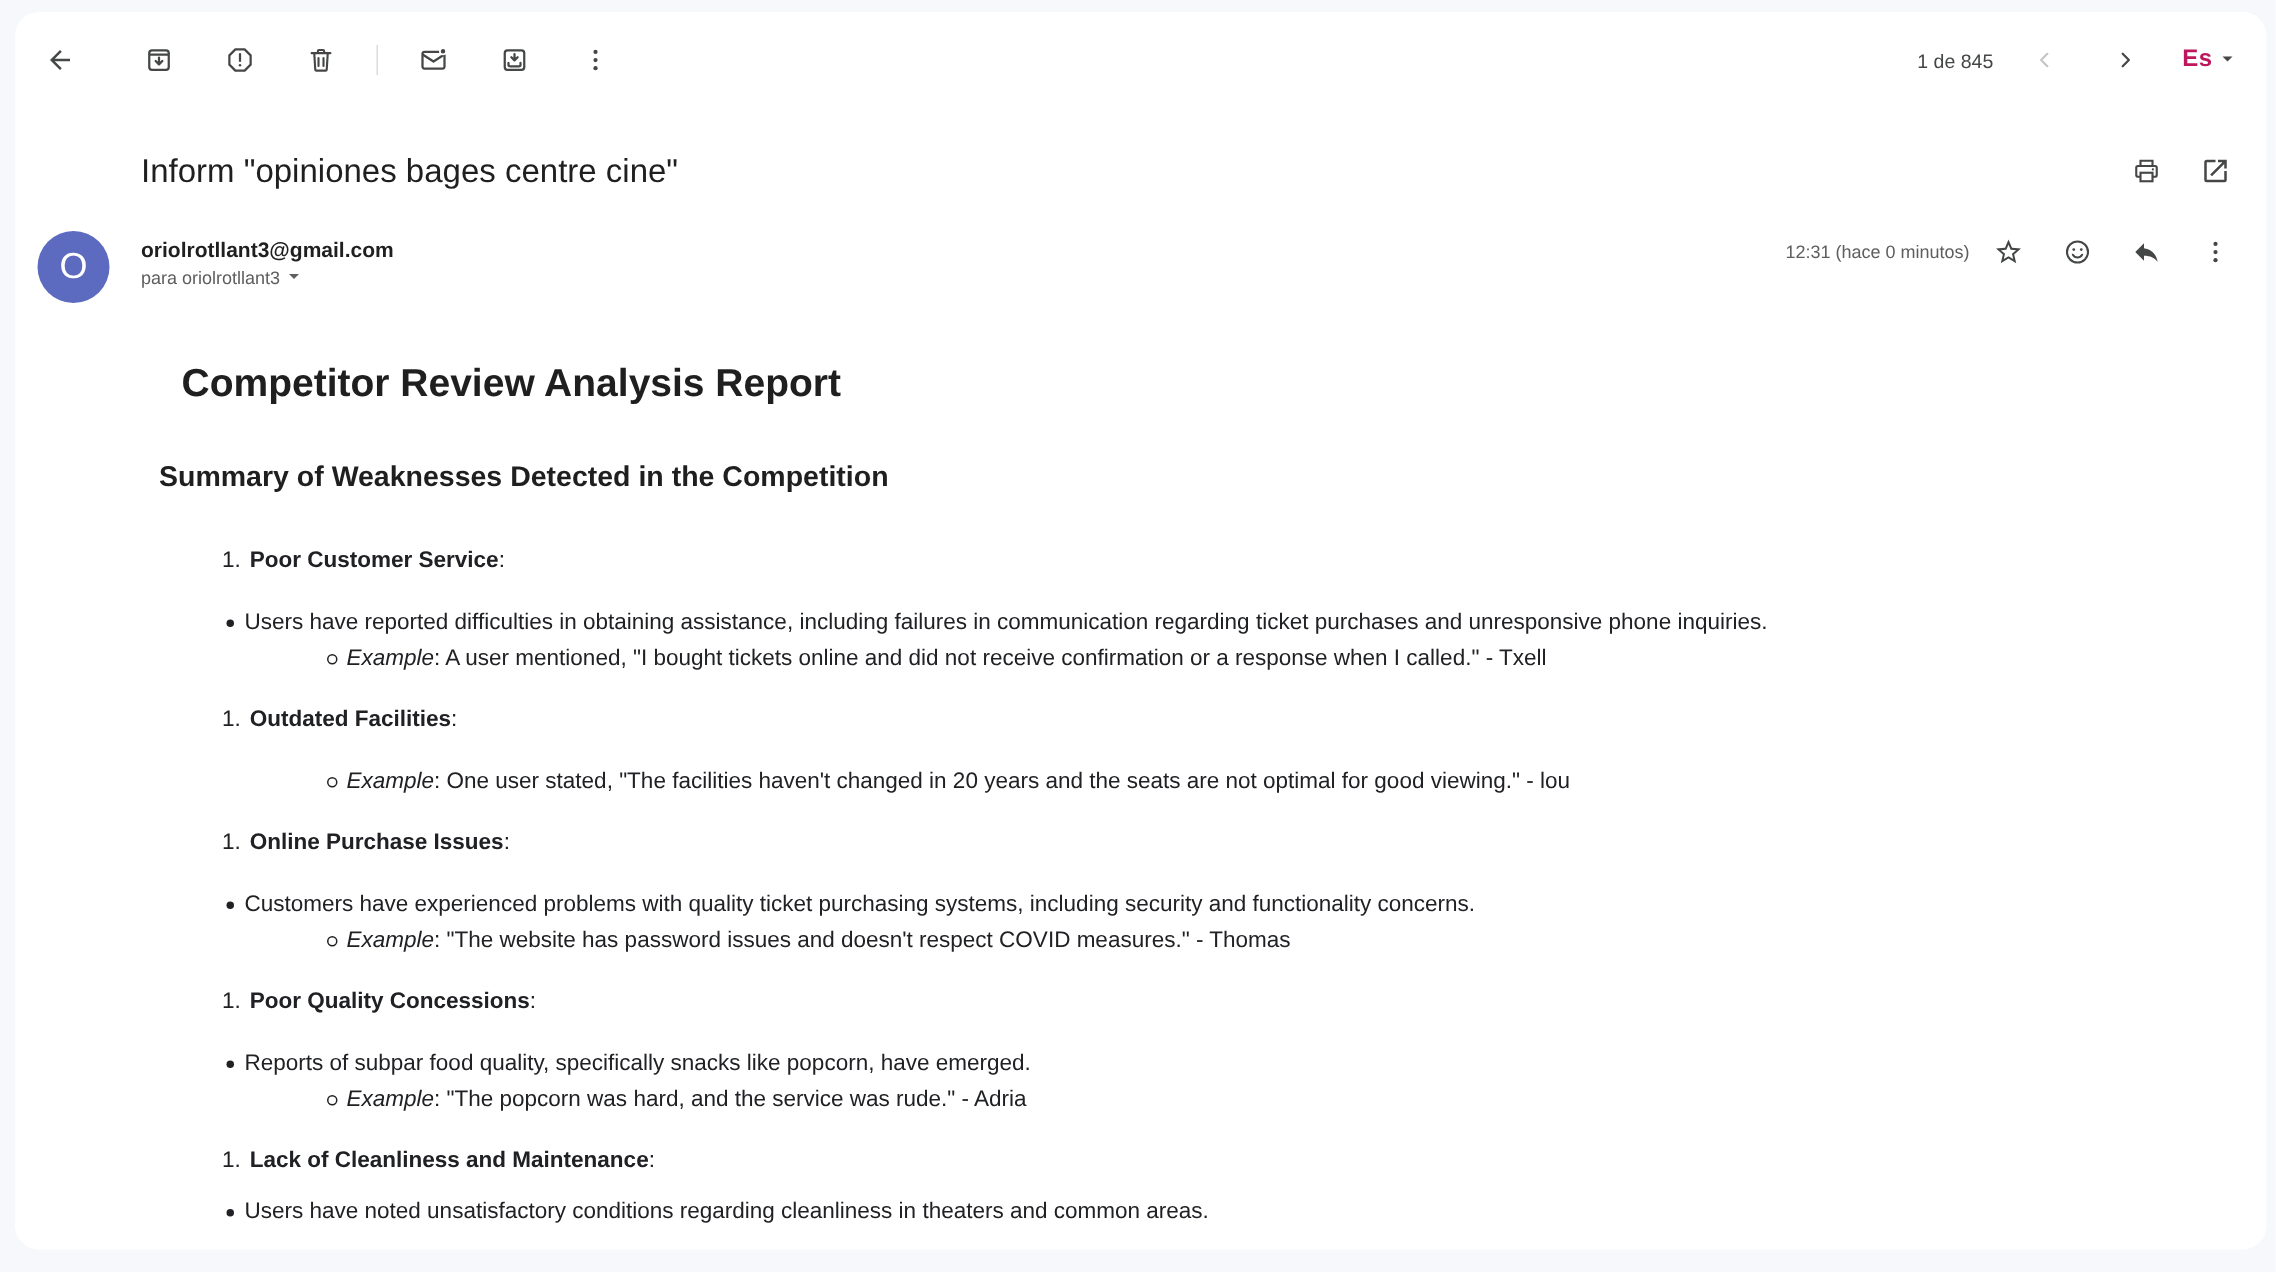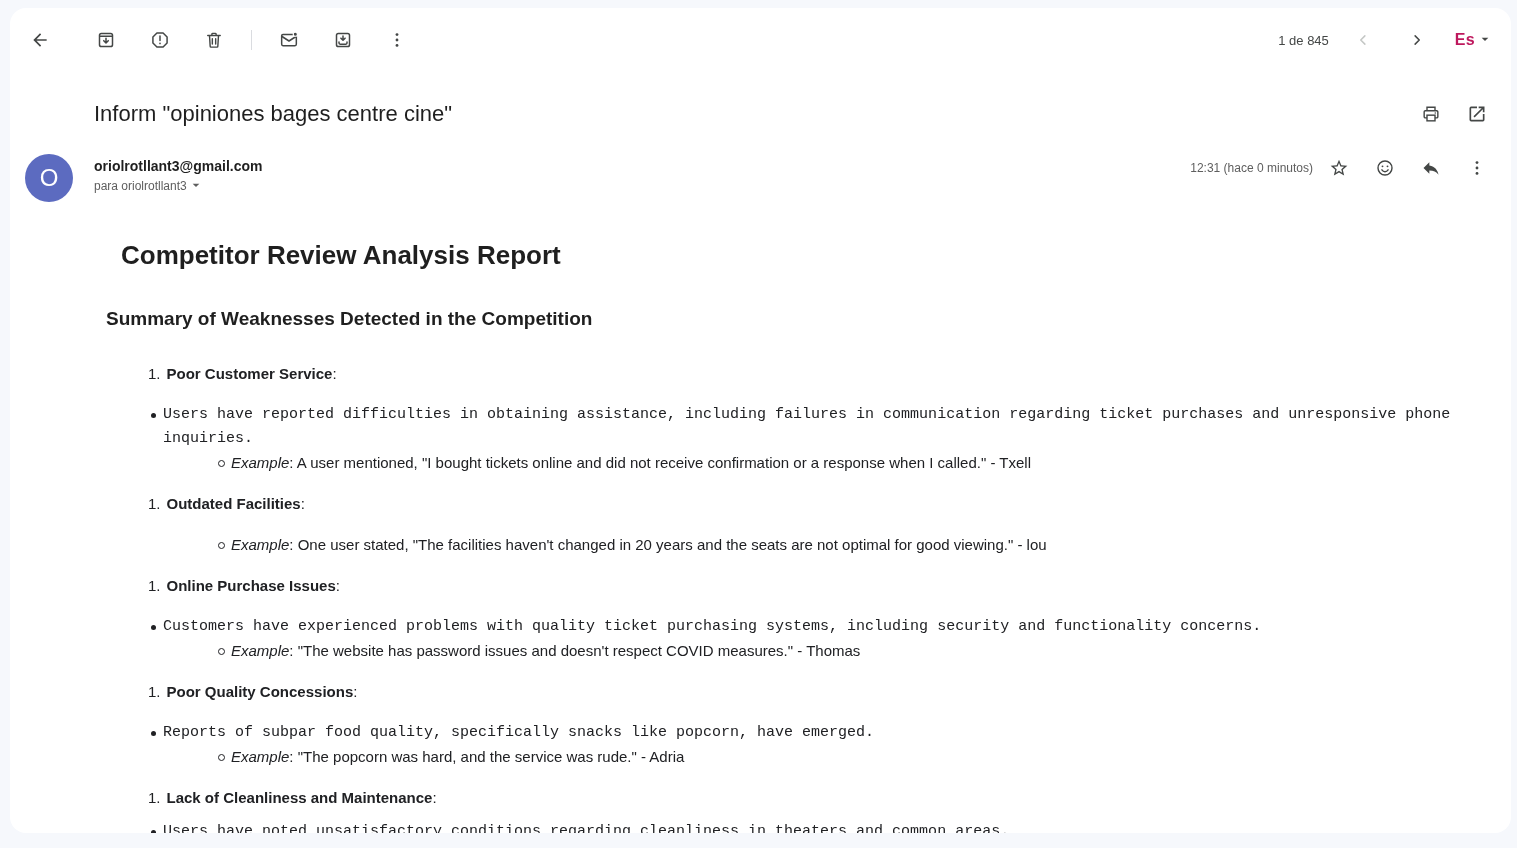--- a/index.html
+++ b/index.html
@@ -61,21 +61,21 @@
   .timestamp { font-size:12px; color:#5e5e5e; white-space:nowrap; }
   .sender-right .icon-btn { margin-left:6px; }
   
   .email-body { padding:36px 40px 0 84px; color:#202124; }
   .report-title { font-size:26px; font-weight:700; line-height:34px; color:#1f1f1f;margin-left:27px; }
   .report-subtitle { font-size:19px; font-weight:700; line-height:26px; color:#1f1f1f; margin-top:34px;margin-left:12px; }
   .sections { margin-top:30px; font-size:15px; line-height:24px; }
   .item-heading { padding-left:54px; margin-bottom:17px; }
   .item-number { margin-right:6px; }
   .item-name { font-weight:700; }
-  .bullet-row { position:relative; padding-left:69px;font-family:Liberation Mono, monospace; }
+  .bullet-row { position:relative; padding-left:69px; }
   .bullet-row::before {
     content:""; position:absolute; left:57px; top:10px;
     width:5px; height:5px; border-radius:50%; background:#202124;
   }
   .example-row { position:relative; padding-left:137px; }
   .example-row::before {
     content:""; position:absolute; left:124px; top:9px;
     width:5px; height:5px; border-radius:50%; border:1.3px solid #202124; background:#fff;
   }
   .example-row { margin-bottom:17px; }

